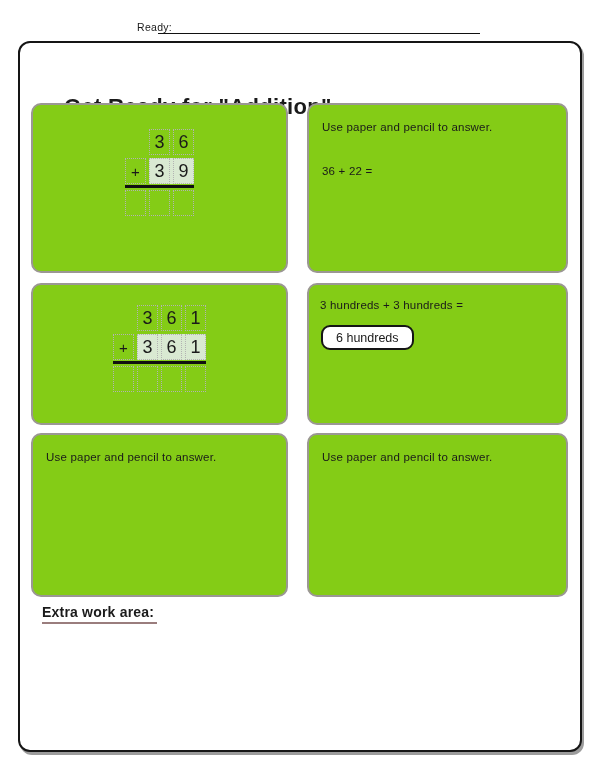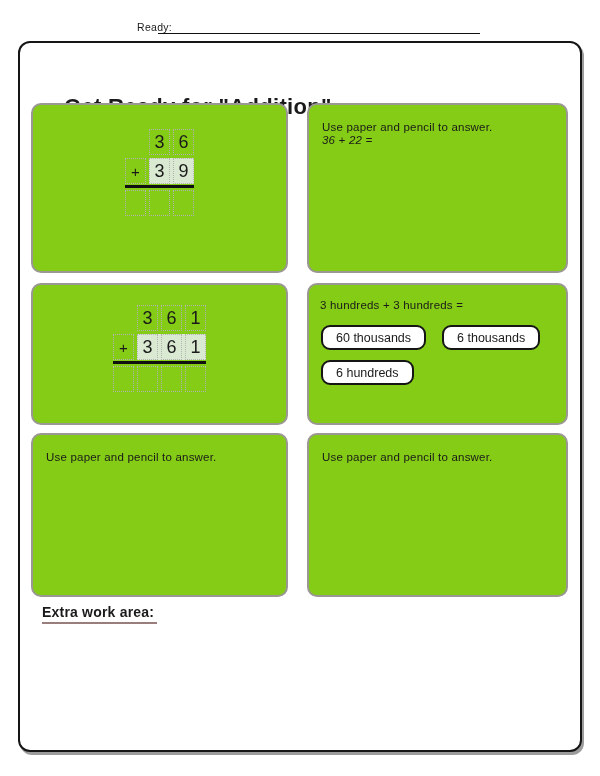--- a/index.html
+++ b/index.html
@@ -29,21 +29,21 @@
     border:2px solid var(--pb, #9b9793); border-radius:10px;
   }
   #p1 { left:31px;  top:103px; width:257px; height:170px; }
   #p2 { left:307px; top:103px; width:261px; height:170px; }
   #p3 { left:31px;  top:283px; width:257px; height:142px; }
   #p4 { left:307px; top:283px; width:261px; height:142px; }
   #p5 { left:31px;  top:433px; width:257px; height:164px; }
   #p6 { left:307px; top:433px; width:261px; height:164px; }
 
   .text-panel { padding:16px 13px 0 13px; font-size:11.5px; letter-spacing:0.2px; }
-  .expression { margin-top:1px;font-style:italic; }
+  .expression { margin-top:32px; }
 
   
   .vwrap { display:flex; justify-content:center; }
   #p1 .vwrap { padding-top:24px; }
   #p3 .vwrap { padding-top:20px; }
   .vgrid { display:flex; flex-direction:column; }
   .vtop  { border-bottom:3px solid #111; padding-bottom:1px; }
   .vrow  { display:flex; column-gap:3px; }
   .vrow + .vrow { margin-top:3px; }
   .vanswer { margin-top:2px; }
@@ -142,24 +142,20 @@
         <div class="vcell"></div>
       </div>
     </div>
   </div>
 </div>
 
 <div class="panel" id="p4">
   <div class="choice-question">3 hundreds + 3 hundreds =</div>
   <div class="choice-rows">
     <div class="choice-row">
-      <button class="choice-btn">60 thousands</button>
-      <button class="choice-btn">6 thousands</button>
-    </div>
-    <div class="choice-row">
       <button class="choice-btn">6 hundreds</button>
     </div>
   </div>
 </div>
 
 <div class="panel text-panel" id="p5">
   <div>Use paper and pencil to answer.</div>
 </div>
 
 <div class="panel text-panel" id="p6">

